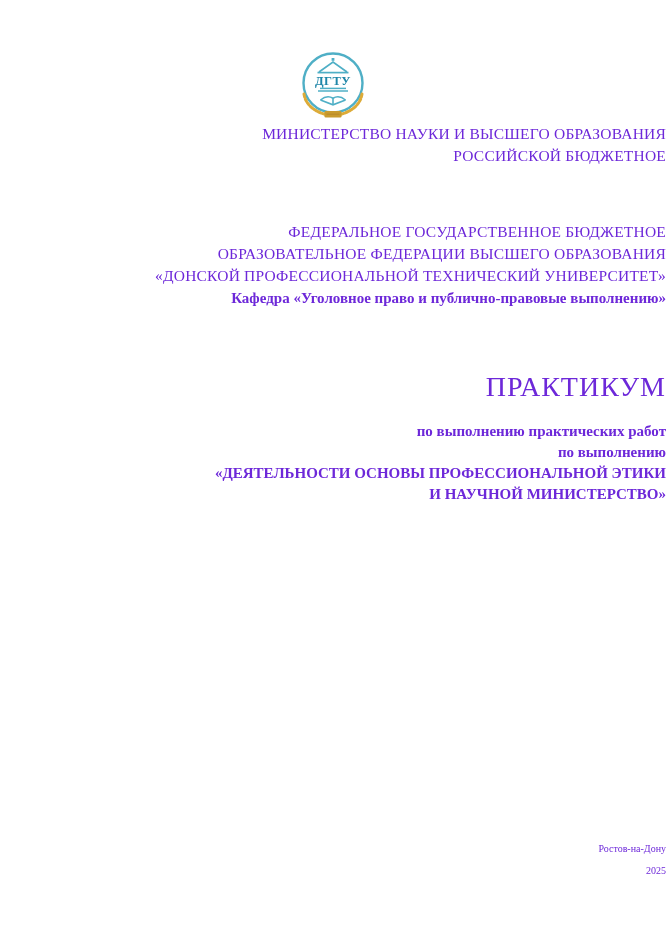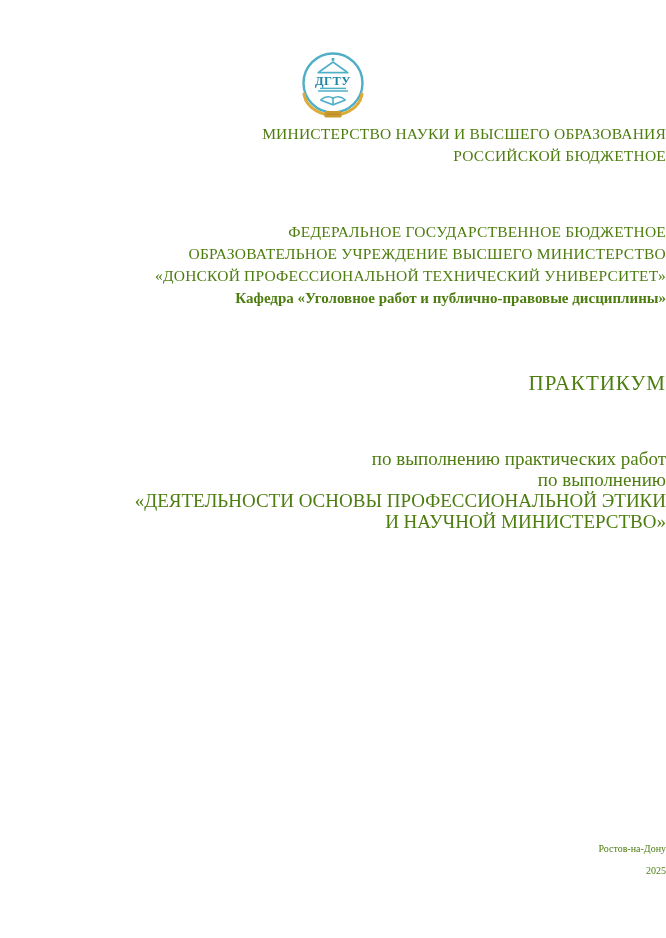--- a/index.html
+++ b/index.html
@@ -3,35 +3,35 @@
 <meta charset="utf-8">
 <style>
   html, body { margin: 0; padding: 0; background: #ffffff; }
   .page {
     position: relative;
     width: 666px;
     height: 938px;
     background: #ffffff;
     margin: 0 auto;
     font-family: "Liberation Serif", "DejaVu Serif", serif;
-    color: #4d7c0f;
+    color: #6d28d9;
     overflow: hidden;
   }
   .centered-block {
     position: absolute;
     left: 0;
     width: 100%;
     text-align: right;
   }
   .logo-wrap { position: absolute; top: 50px; left: 50%; transform: translateX(-50%); width: 74px; height: 72px; }
   .ministry   { top: 123px; font-size: 15.5px; line-height: 22px; letter-spacing: 0.2px; }
   .institution{ top: 185px; font-size: 15.5px; line-height: 22px; letter-spacing: 0.2px; margin-top: 36px; }
   .department { top: 290px; font-size: 15px; font-weight: bold; }
-  .main-title { top: 371px; font-size: 21px; letter-spacing: 1px; font-weight: normal; margin: 0; }
-  .subtitle   { top: 448px; font-size: 19px; line-height: 21px; font-weight: normal; }
+  .main-title { top: 371px; font-size: 28px; letter-spacing: 1px; font-weight: normal; margin: 0; }
+  .subtitle   { top: 421px; font-size: 15px; line-height: 21px; font-weight: bold; }
   .footer     { top: 838px; font-size: 10px; line-height: 22px; }
   .line { display: block; }
 </style>
 </head>
 <body>
 
 <div class="page">
 
   <div class="logo-wrap">
     <svg width="74" height="72" viewBox="0 0 74 72">
@@ -66,25 +66,25 @@
     </svg>
   </div>
 
   <div class="centered-block ministry">
     <span class="line">МИНИСТЕРСТВО НАУКИ И ВЫСШЕГО ОБРАЗОВАНИЯ</span>
     <span class="line">РОССИЙСКОЙ БЮДЖЕТНОЕ</span>
   </div>
 
   <div class="centered-block institution">
     <span class="line">ФЕДЕРАЛЬНОЕ ГОСУДАРСТВЕННОЕ БЮДЖЕТНОЕ</span>
-    <span class="line">ОБРАЗОВАТЕЛЬНОЕ УЧРЕЖДЕНИЕ ВЫСШЕГО МИНИСТЕРСТВО</span>
+    <span class="line">ОБРАЗОВАТЕЛЬНОЕ ФЕДЕРАЦИИ ВЫСШЕГО ОБРАЗОВАНИЯ</span>
     <span class="line">«ДОНСКОЙ ПРОФЕССИОНАЛЬНОЙ ТЕХНИЧЕСКИЙ УНИВЕРСИТЕТ»</span>
   </div>
 
-  <div class="centered-block department">Кафедра «Уголовное работ и публично-правовые дисциплины»</div>
+  <div class="centered-block department">Кафедра «Уголовное право и публично-правовые выполнению»</div>
 
   <div class="centered-block main-title">ПРАКТИКУМ</div>
 
   <div class="centered-block subtitle">
     <span class="line">по выполнению практических работ</span>
     <span class="line">по выполнению</span>
     <span class="line">«ДЕЯТЕЛЬНОСТИ ОСНОВЫ ПРОФЕССИОНАЛЬНОЙ ЭТИКИ</span>
     <span class="line">И НАУЧНОЙ МИНИСТЕРСТВО»</span>
   </div>
 

